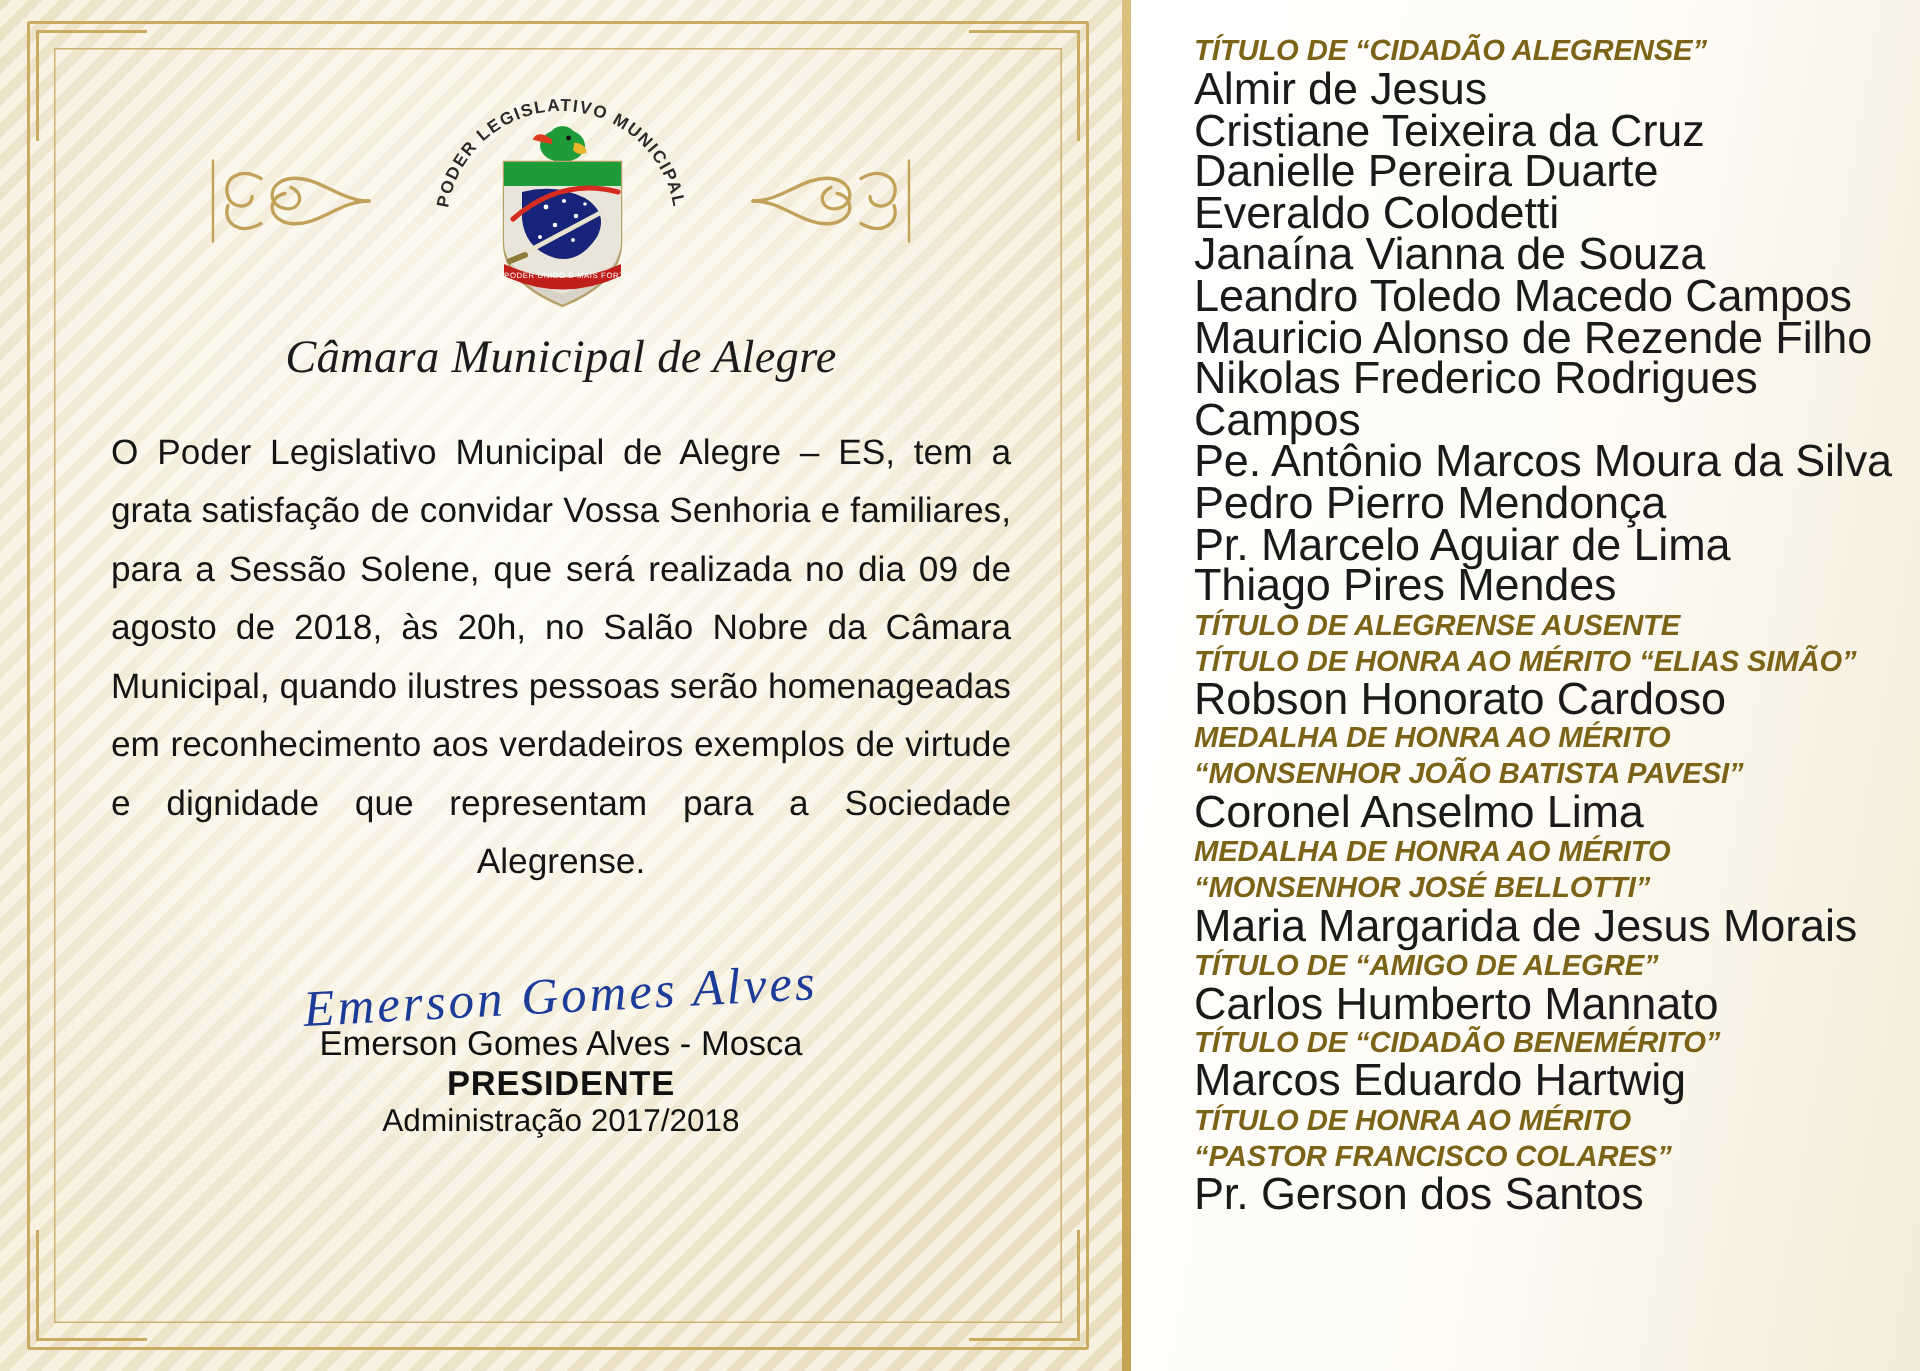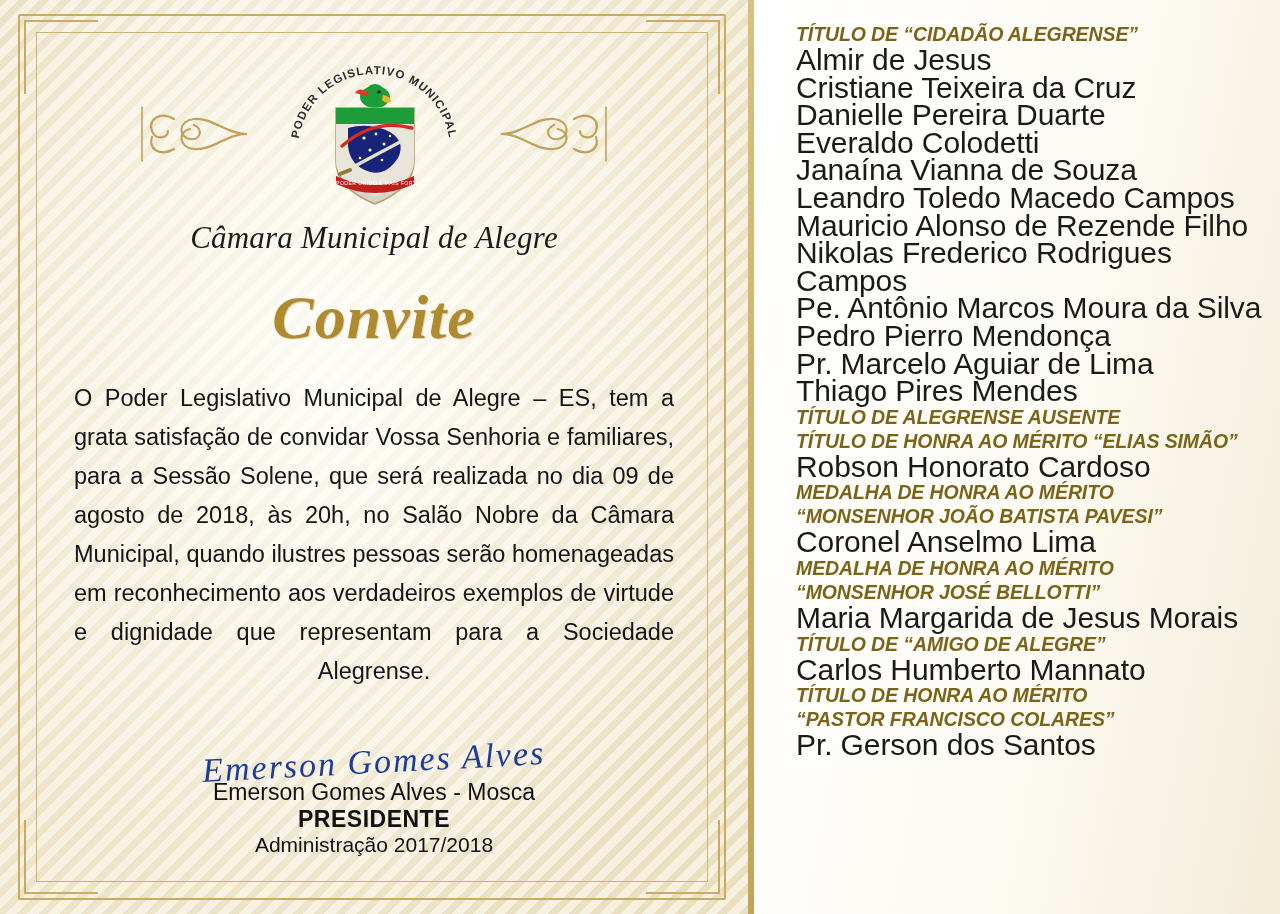--- a/index.html
+++ b/index.html
@@ -284,21 +284,20 @@
             <path d="M112 45 C 92 45, 78 62, 60 60 C 44 58, 44 42, 56 40"></path>
             <path d="M40 30 C 26 22, 14 30, 18 42 C 21 51, 34 50, 34 42"></path>
             <path d="M40 60 C 26 68, 14 60, 18 48"></path>
             <path d="M8 18 L 8 72" stroke-width="1.6"></path>
           </g>
         </svg>
       </div>
 
       <div class="org-name">Câmara Municipal de Alegre</div>
 
-      <div class="convite-word">Convite</div>
 
       <div class="body-text">O Poder Legislativo Municipal de Alegre – ES, tem a grata satisfação de convidar Vossa Senhoria e familiares, para a Sessão Solene, que será realizada no dia 09 de agosto de 2018, às 20h, no Salão Nobre da Câmara Municipal, quando ilustres pessoas serão homenageadas em reconhecimento aos verdadeiros exemplos de virtude e dignidade que representam para a Sociedade Alegrense.</div>
 
       <div class="signature-block">
         <div class="signature-script">Emerson Gomes Alves</div>
         <div class="sign-name">Emerson Gomes Alves - Mosca</div>
         <div class="sign-role">PRESIDENTE</div>
         <div class="sign-admin">Administração 2017/2018</div>
       </div>
 
@@ -335,19 +334,23 @@
         </div>
         <div class="honor-group">
           <div class="honor-title">MEDALHA DE HONRA AO MÉRITO<br>“MONSENHOR JOSÉ BELLOTTI”</div>
           <div class="honor-name">Maria Margarida de Jesus Morais</div>
         </div>
         <div class="honor-group">
           <div class="honor-title">TÍTULO DE “AMIGO DE ALEGRE”</div>
           <div class="honor-name">Carlos Humberto Mannato</div>
         </div>
         <div class="honor-group">
+          <div class="honor-title">TÍTULO DE “CIDADÃO BENEMÉRITO”</div>
+          <div class="honor-name">Marcos Eduardo Hartwig</div>
+        </div>
+        <div class="honor-group">
           <div class="honor-title">TÍTULO DE HONRA AO MÉRITO<br>“PASTOR FRANCISCO COLARES”</div>
           <div class="honor-name">Pr. Gerson dos Santos</div>
         </div>
       </div>
   </div>
 
 </div>
 
 </body></html>

